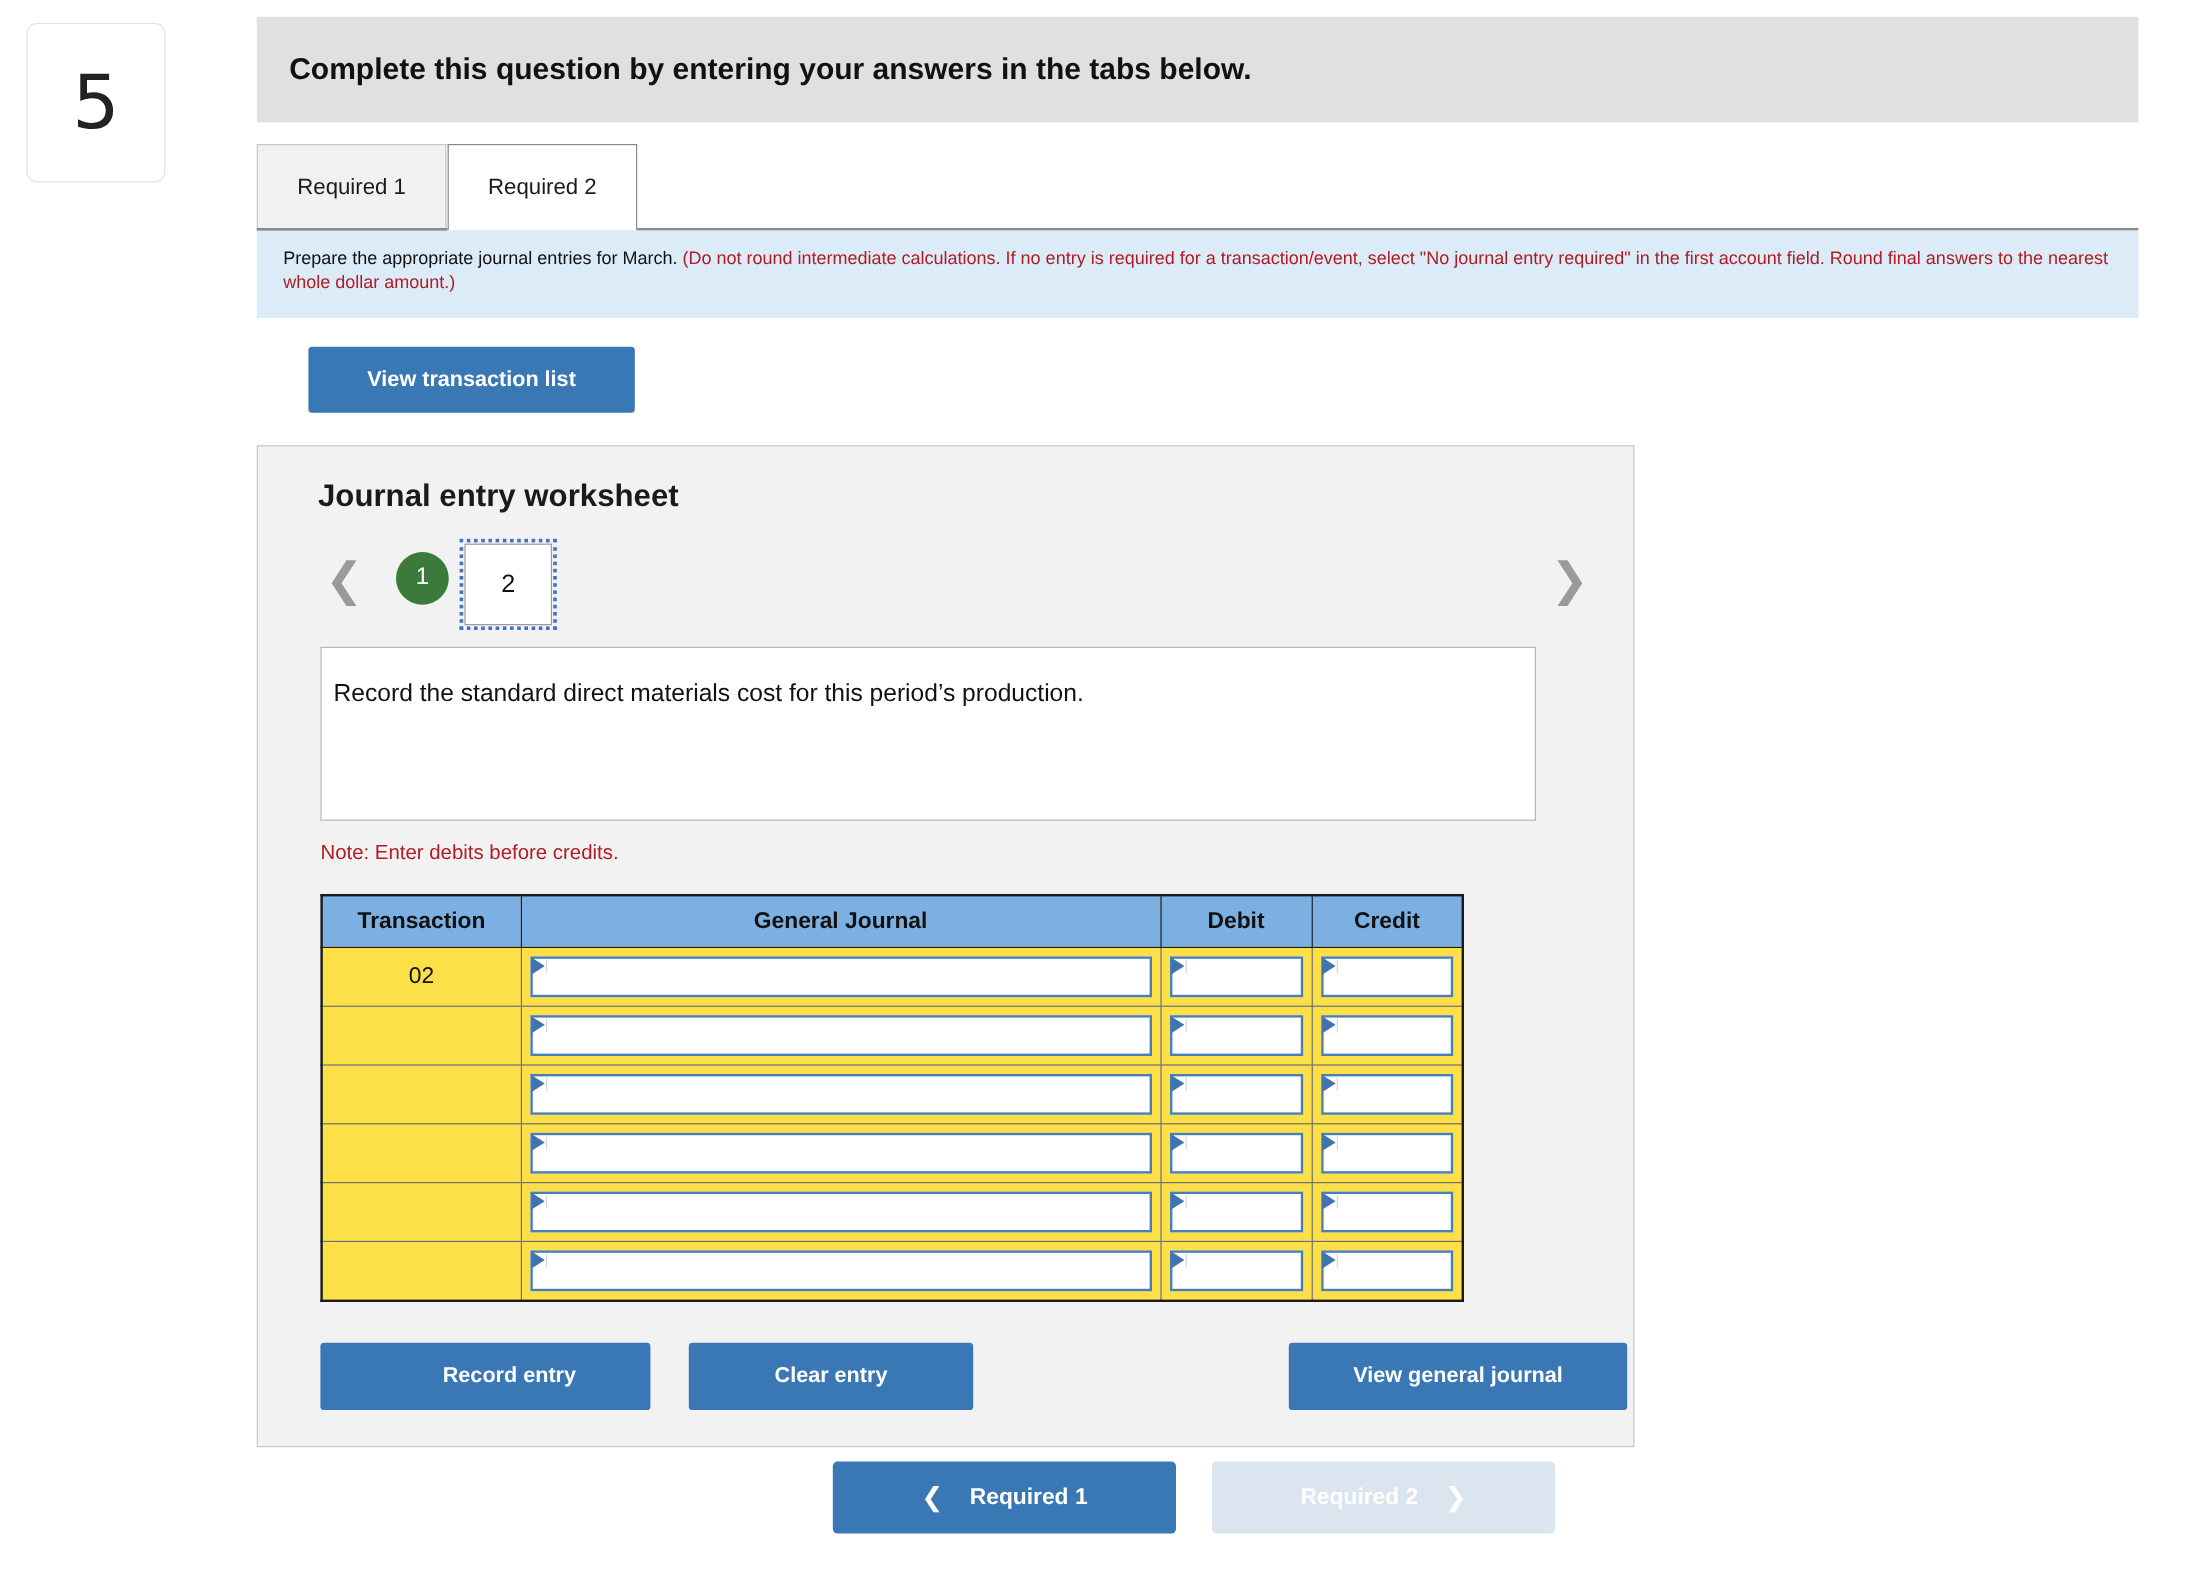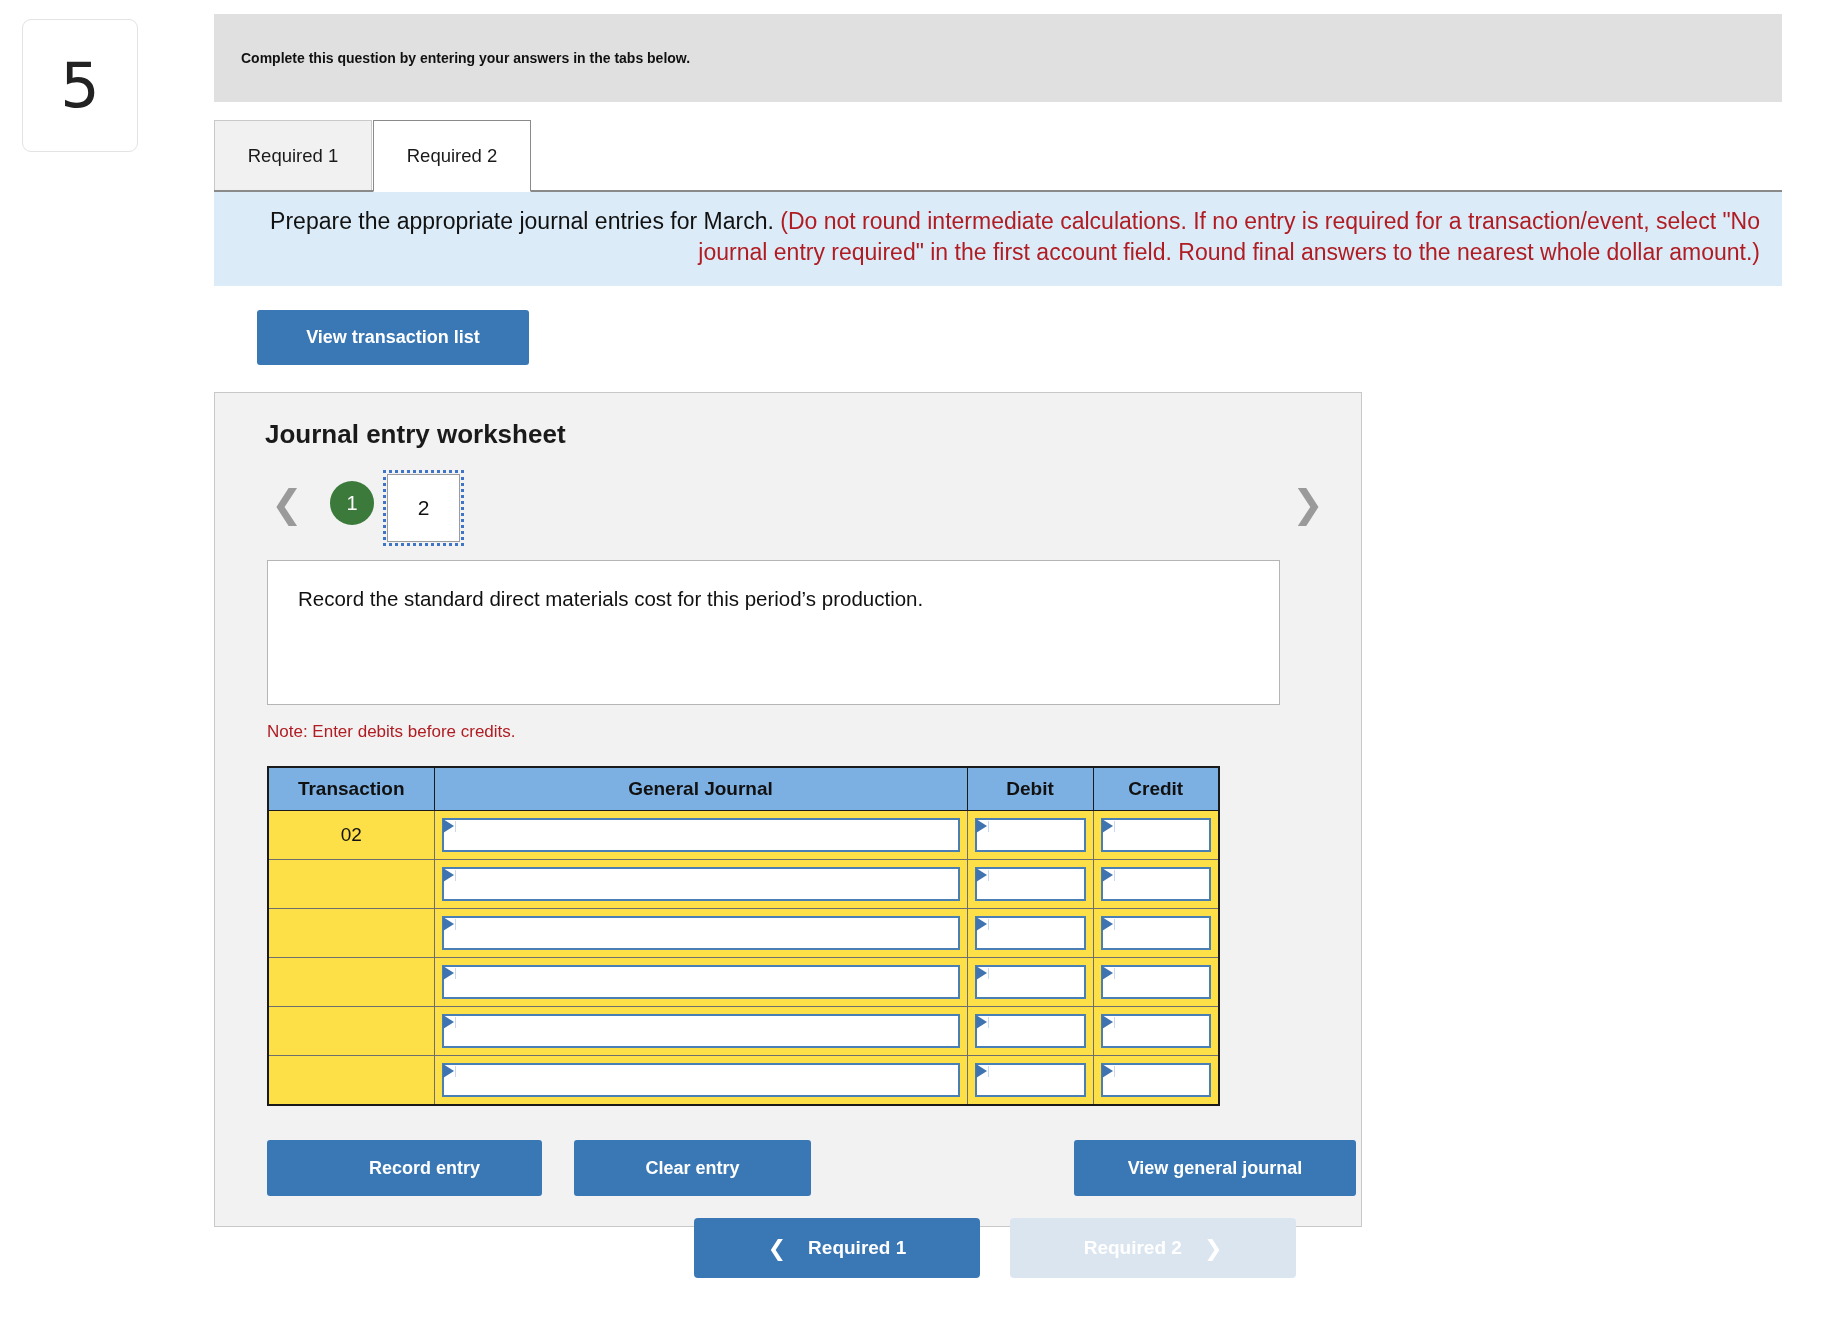--- a/index.html
+++ b/index.html
@@ -48,21 +48,21 @@
 
   .prompt-bar {
     background: #e0e0e0;
     height: 88px;
     display: flex;
     align-items: center;
     padding-left: 27px;
     box-sizing: border-box;
   }
   .prompt-bar-text {
-    font-size: 14px;
+    font-size: 25px;
     font-weight: bold;
     color: #111;
   }
 
   
   .tabs-row {
     position: relative;
     height: 72px;
     margin-top: 18px;
   }
@@ -97,24 +97,23 @@
     height: 2px;
     background: #8a8a8a;
     z-index: 1;
   }
 
   
   .instruction {
     background: #dbebf8;
     padding: 14px 22px 18px 22px;
     box-sizing: border-box;
-    font-size: 23px;
+    font-size: 15px;
     line-height: 1.35;
     color: #111;
-    text-align: right;
   }
   .instruction .red { color: #b01c22; }
 
   
   .btn-blue {
     background: #3a77b5;
     color: #fff;
     border: none;
     border-radius: 3px;
     font-family: "Liberation Sans", sans-serif;
@@ -193,21 +192,21 @@
   }
 
   
   .desc-box {
     margin: 14px 0 0 52px;
     width: 1013px;
     height: 145px;
     background: #ffffff;
     border: 1px solid #b5b5b5;
     box-sizing: border-box;
-    padding: 26px 0 0 30px;
+    padding: 26px 0 0 10px;
     font-size: 20.5px;
     color: #111;
   }
 
   .note {
     margin: 17px 0 0 52px;
     font-size: 17px;
     color: #b01c22;
   }
 

